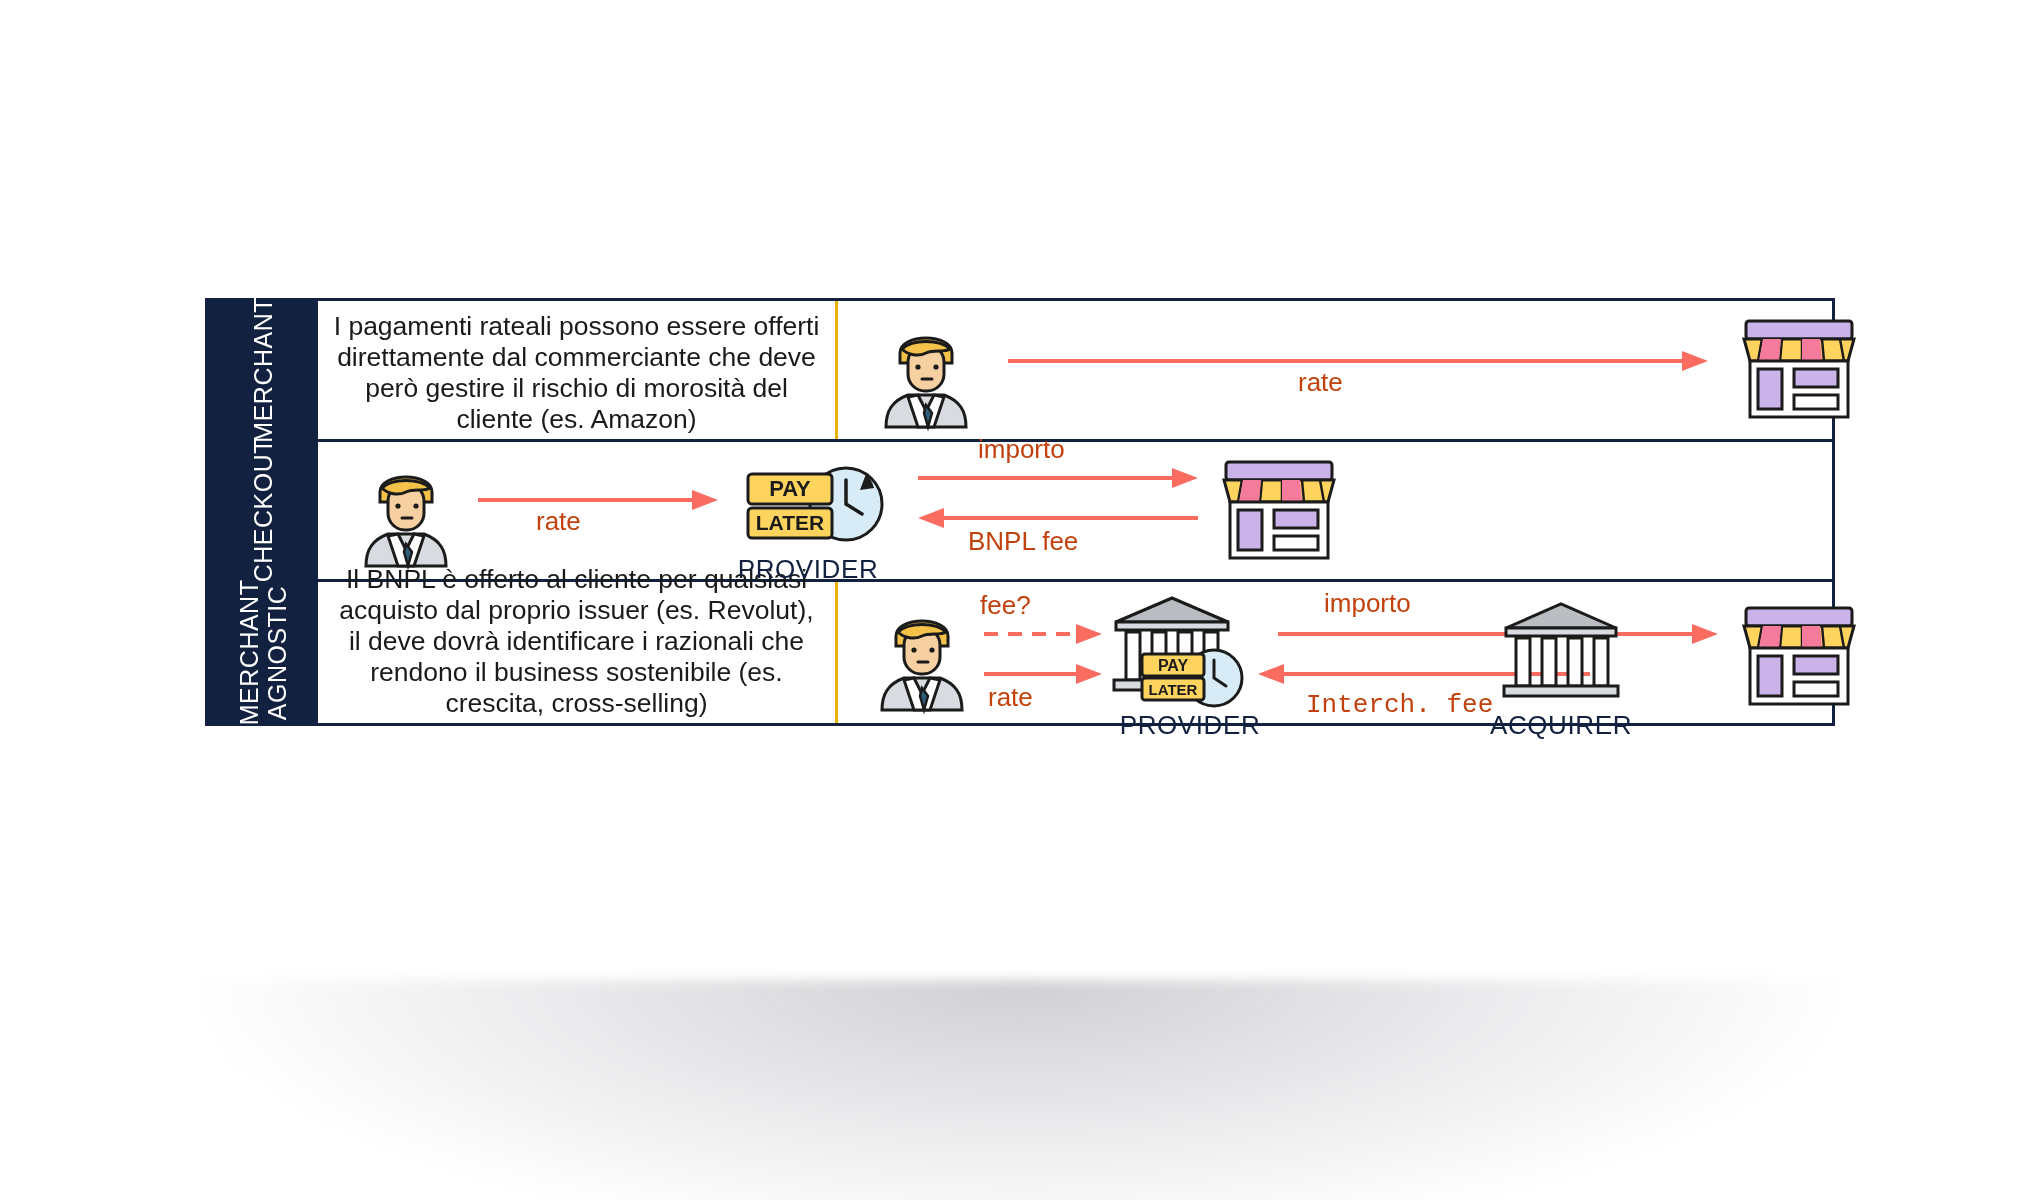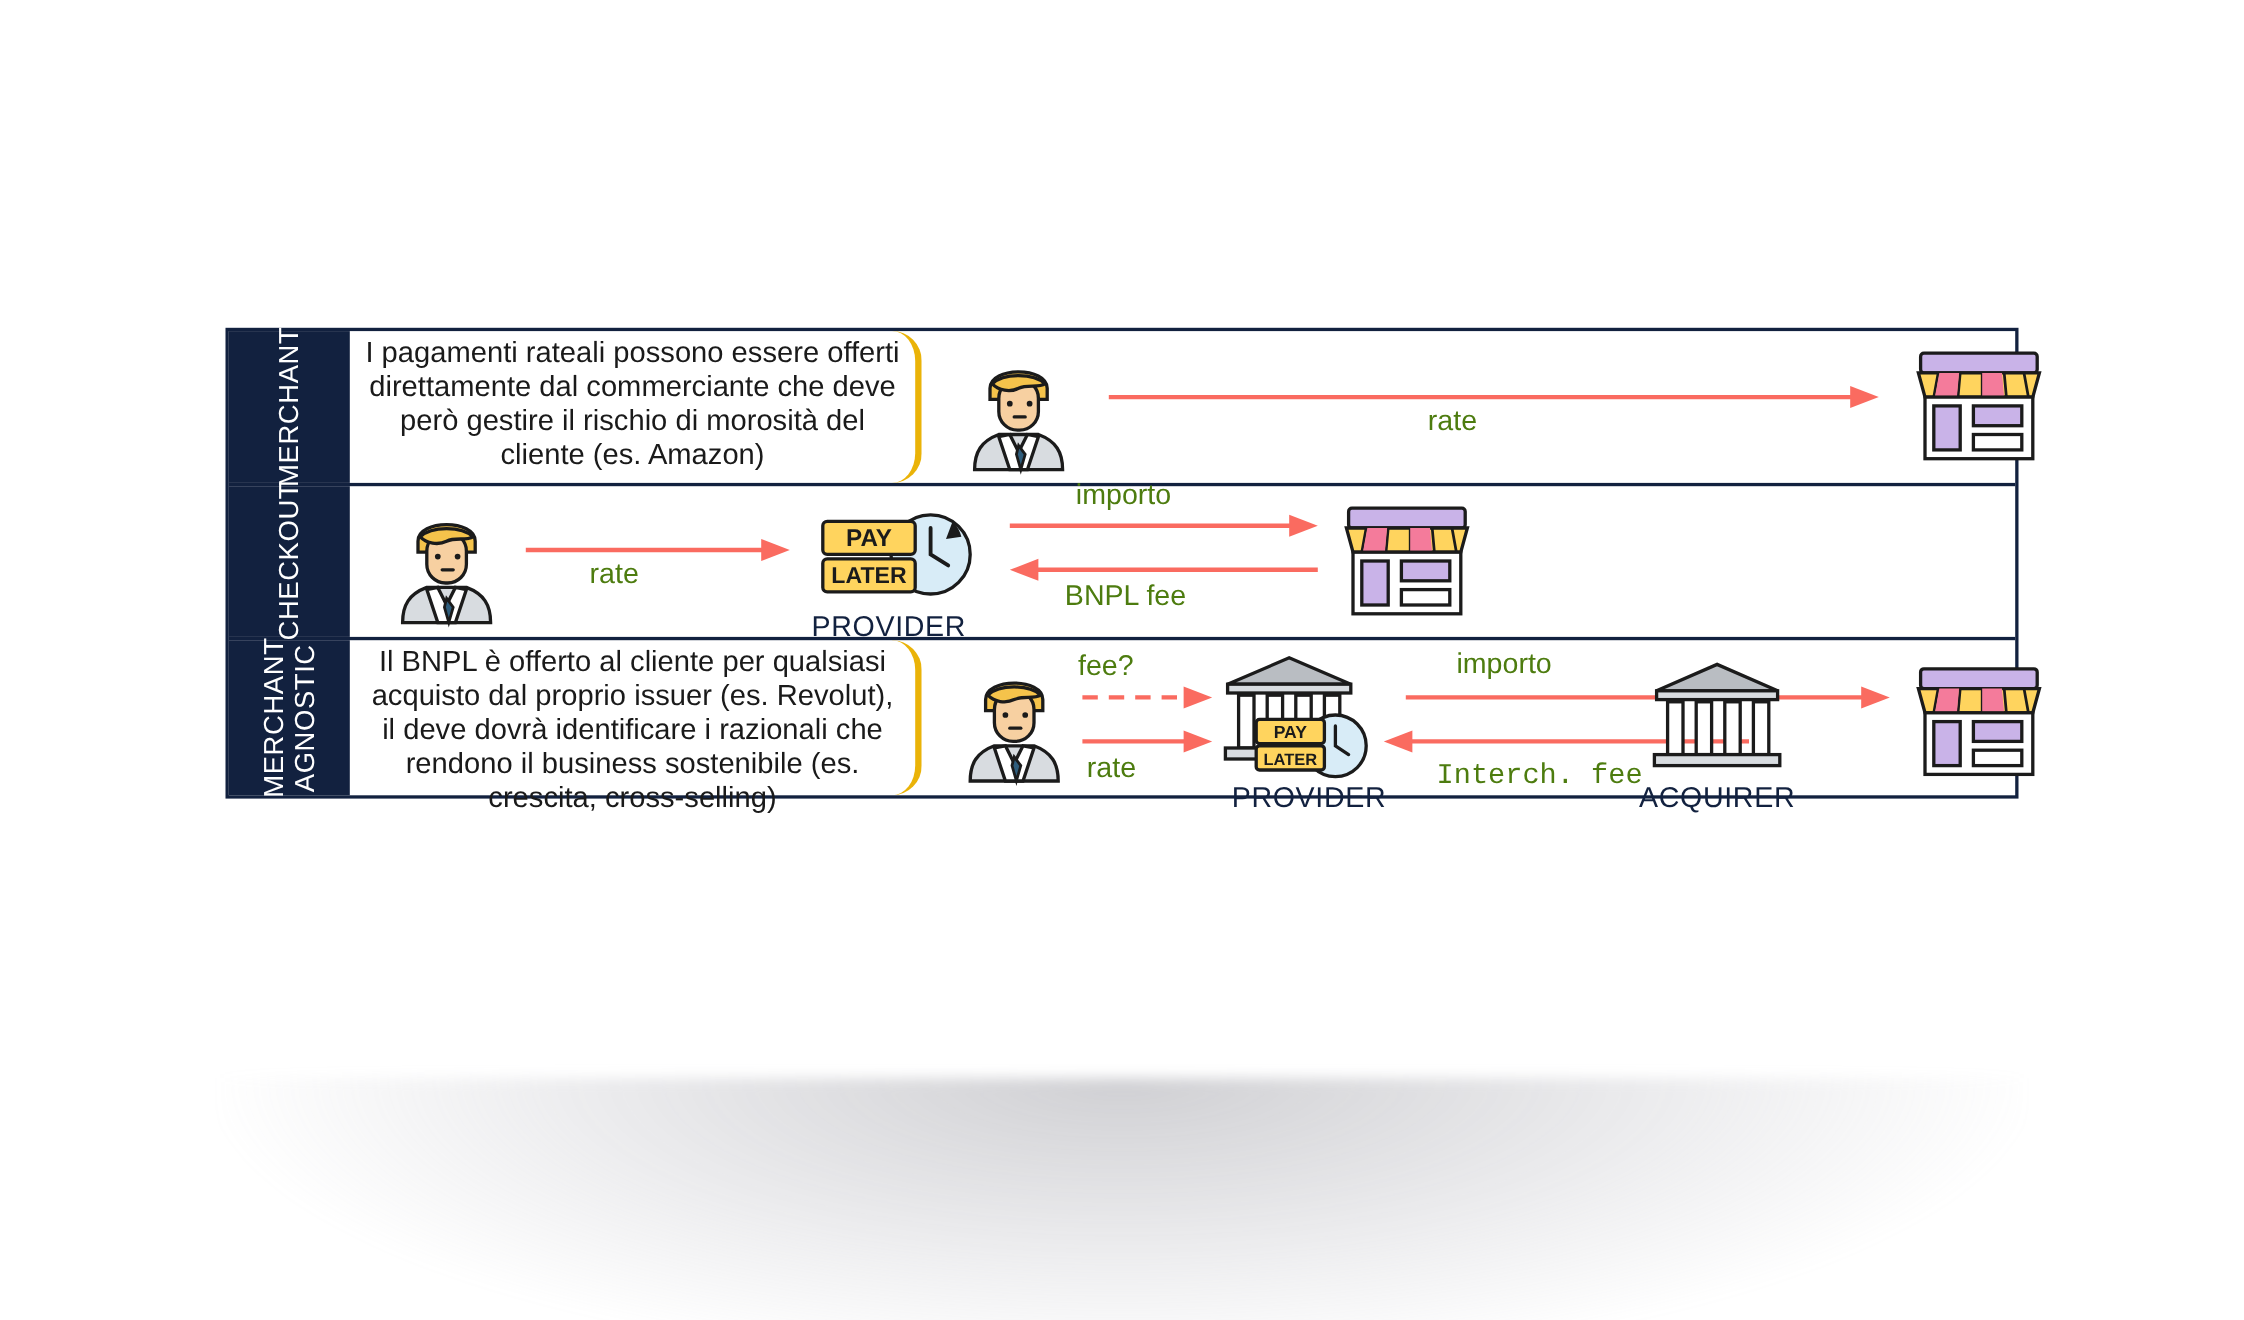--- a/index.html
+++ b/index.html
@@ -48,24 +48,23 @@
     font-size:25px;
     letter-spacing:.5px;
     line-height:1.12;
     text-align:center;
     font-weight:400;
   }
 
   .desc{
     width:520px;flex:0 0 520px;
     box-sizing:border-box;
-    border-right:6px solid #eab308;
-    display:flex;align-items:flex-start;justify-content:center;
+    border-right:3px solid #eab308;
+    display:flex;align-items:flex-end;justify-content:center;
     padding:4px 12px;
-    border-radius:27px;
   }
   .desc p{
     margin:0;
     text-align:center;
     font-size:26.5px;
     line-height:1.17;
     color:#1a1a1a;
   }
 
   .flow{
@@ -89,21 +88,21 @@
   .caption{
     position:absolute;
     font-size:26px;
     color:#12213f;
     letter-spacing:.6px;
     white-space:nowrap;
   }
 
   .arrow-label{
     position:absolute;
-    color:#4d7c0f;
+    color:#c2410c;
     font-size:26px;
     white-space:nowrap;
   }
 
   svg{display:block;overflow:visible;}
 </style>
 </head>
 <body>
 
 <div class="bg-shadow"></div>

